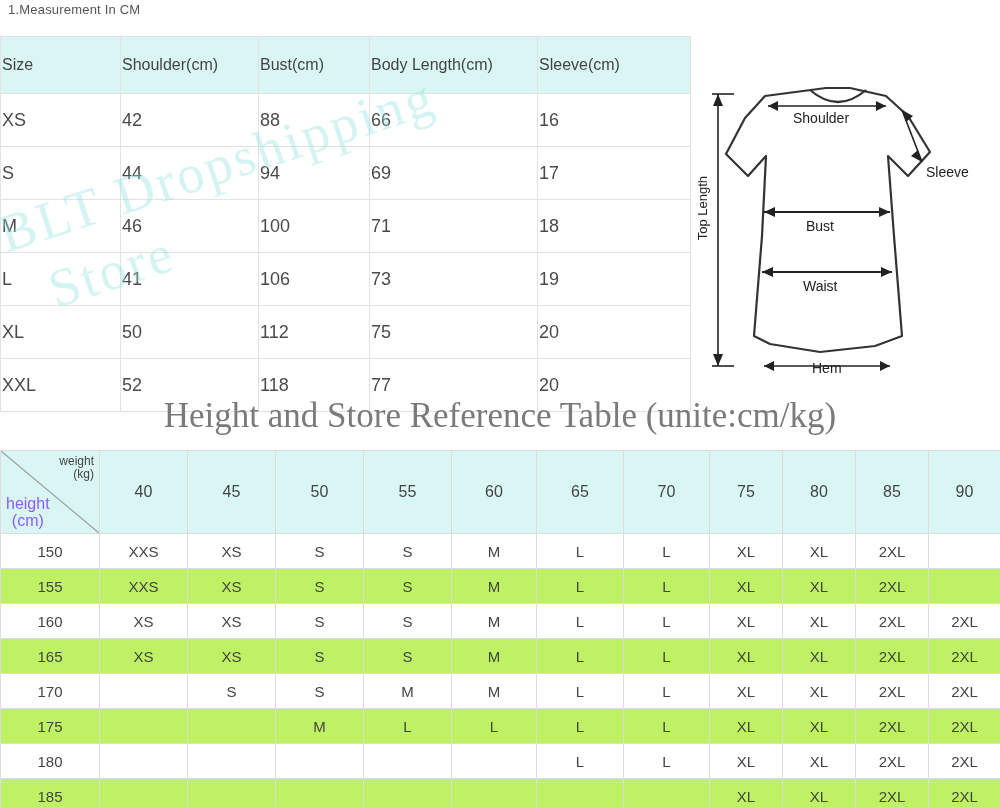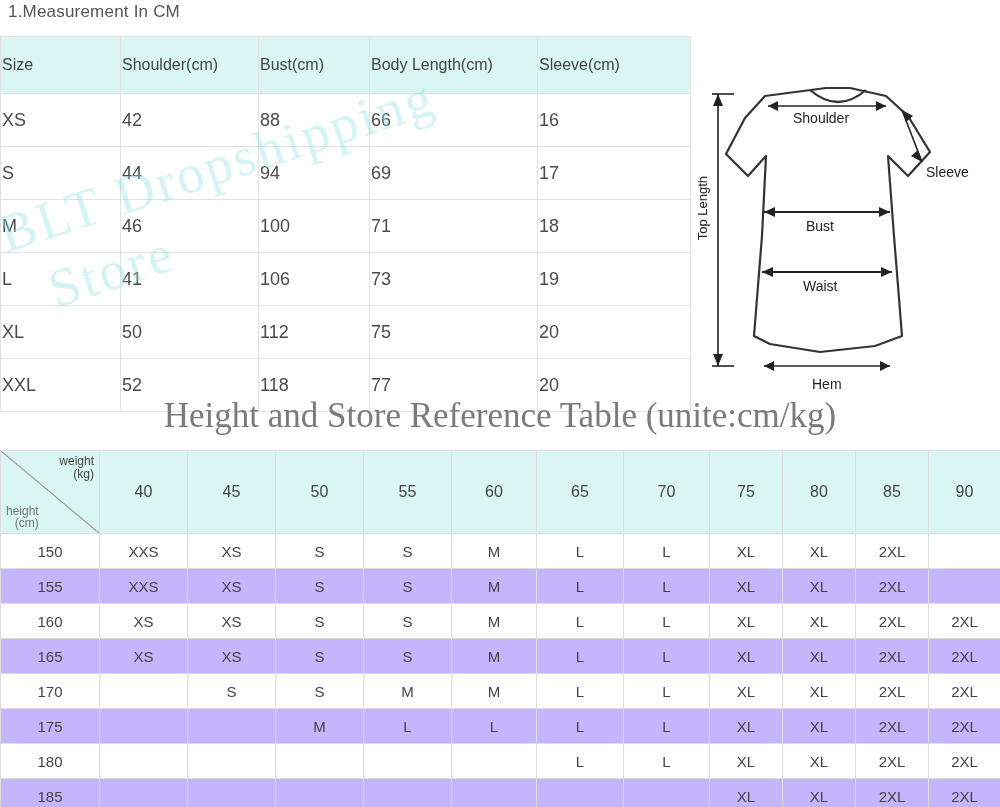--- a/index.html
+++ b/index.html
@@ -14,21 +14,21 @@
     color: #3a3a3a;
     position: relative;
     overflow: hidden;
   }
 
   
   .section-title {
     position: absolute;
     left: 8px;
     top: 2px;
-    font-size: 17px;
+    font-size: 13px;
     color: #555555;
     letter-spacing: 0.2px;
   }
 
   
   .top-area {
     position: absolute;
     left: 0;
     top: 36px;
     width: 1000px;
@@ -134,21 +134,21 @@
     font-weight: normal;
     font-size: 15px;
     color: #444;
     height: 32px;
   }
   table.ref thead th {
     background: #d9f6f4;
     height: 66px;
     font-size: 16px;
   }
-  table.ref tbody tr.alt td { background: #c4b5fd; }
+  table.ref tbody tr.alt td { background: #bef264; }
   table.ref tbody tr td { background: #ffffff; }
   table.ref td.rowhead { font-size: 15px; }
 
   .corner {
     position: relative;
     padding: 8px;
     overflow: hidden;
   }
   .corner .diag {
     position: absolute;
@@ -161,24 +161,24 @@
     top: 4px;
     font-size: 12px;
     line-height: 1.05;
     text-align: right;
     color: #444;
   }
   .corner .hlab {
     position: absolute;
     left: 5px;
     bottom: 3px;
-    font-size: 12px;
+    font-size: 16px;
     line-height: 1.05;
-    text-align: right;
-    color: #737373;
+    text-align: center;
+    color: #8b5cf6;
   }
 </style>
 </head>
 <body>
 
 <div class="section-title">1.Measurement In CM</div>
 
 <div class="top-area">
 
   <table class="meas">
@@ -279,21 +279,21 @@
       <line x1="28" y1="58" x2="28" y2="330" stroke="#222" stroke-width="1.6"></line>
       <line x1="22" y1="58" x2="44" y2="58" stroke="#222" stroke-width="1.6"></line>
       <line x1="22" y1="330" x2="44" y2="330" stroke="#222" stroke-width="1.6"></line>
       <polygon points="28,58 23,70 33,70" fill="#222"></polygon>
       <polygon points="28,330 23,318 33,318" fill="#222"></polygon>
     </svg>
     <div class="dlabel" style="left:103px; top:74px;">Shoulder</div>
     <div class="dlabel" style="left:236px; top:128px;text-align:right;">Sleeve</div>
     <div class="dlabel" style="left:116px; top:182px;">Bust</div>
     <div class="dlabel" style="left:113px; top:242px;">Waist</div>
-    <div class="dlabel" style="left:122px; top:340px;">Hem</div>
+    <div class="dlabel" style="left:122px; top:324px;">Hem</div>
     <div class="dlabel-vert" style="left:6px; top:140px;">Top Length</div>
   </div>
 </div>
 
 <div class="big-heading">Height and Store Reference Table (unite:cm/kg)</div>
 
 <table class="ref">
   <colgroup>
     <col style="width:99px">
     <col style="width:88px">

